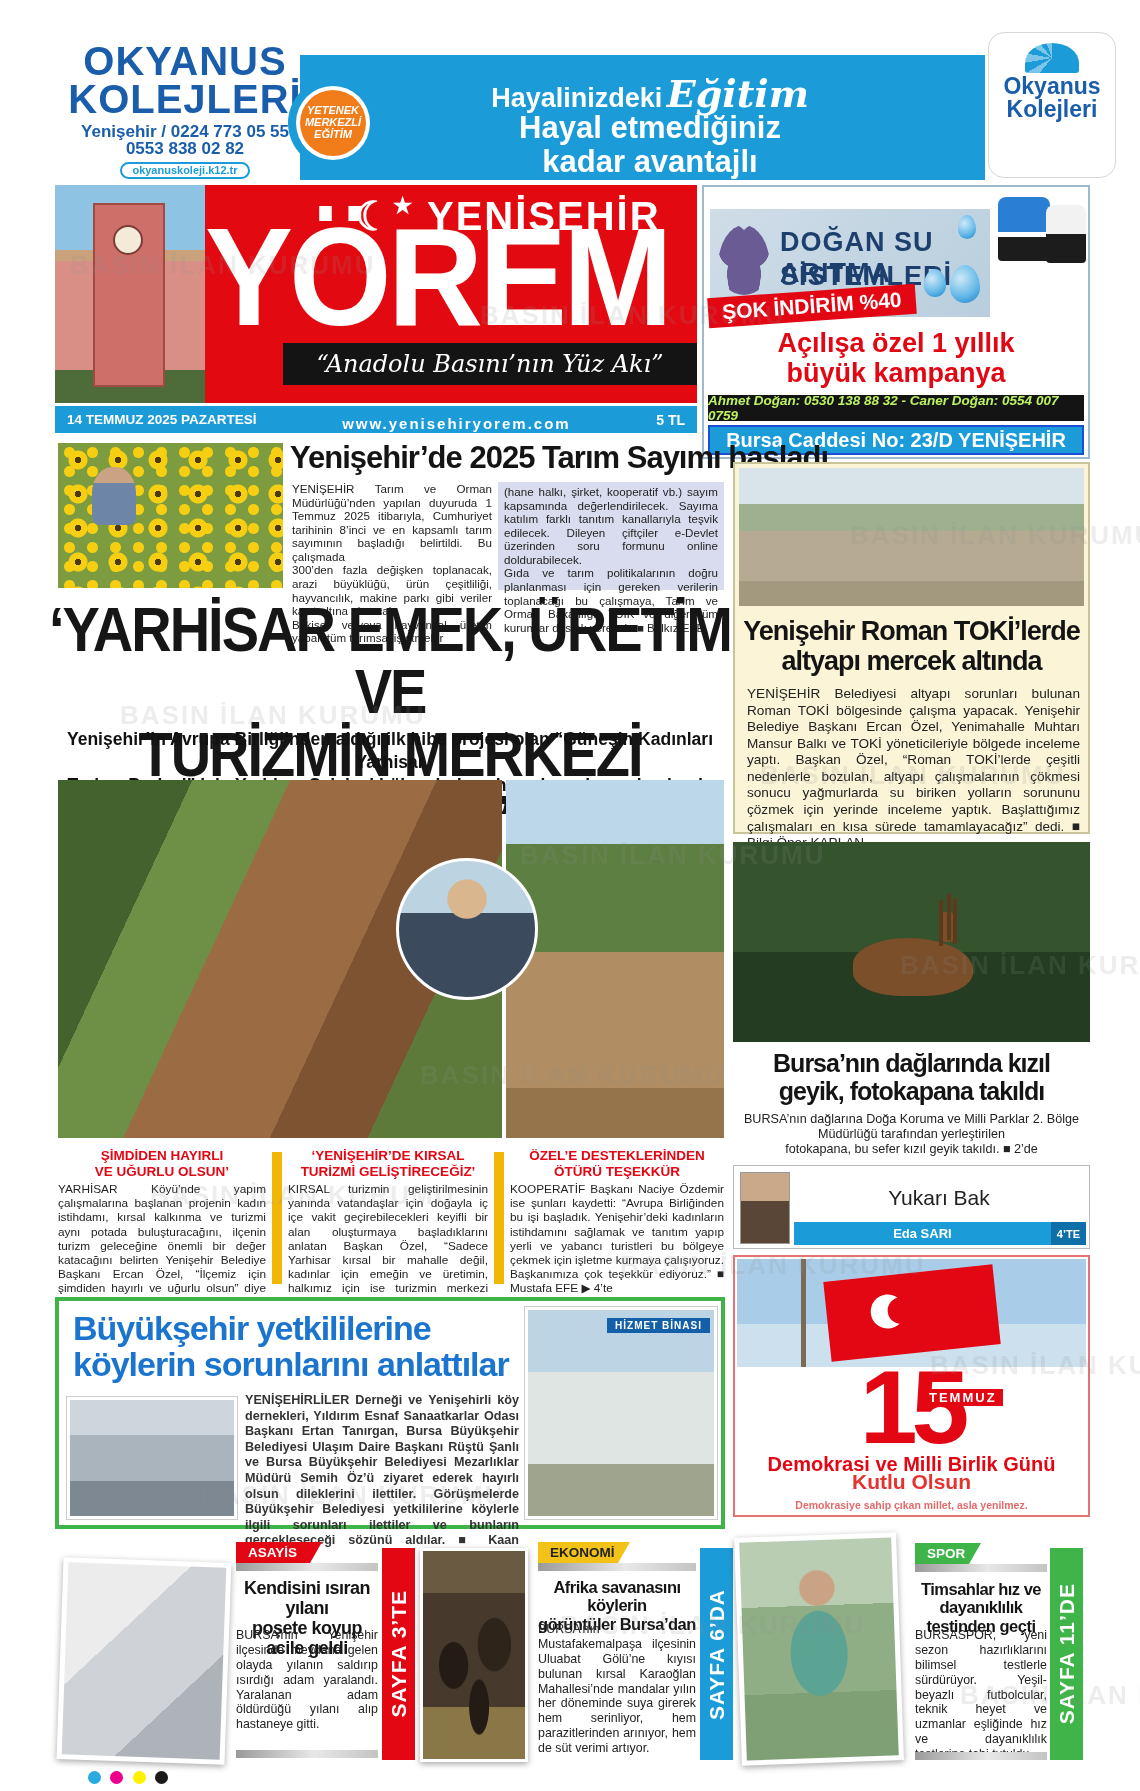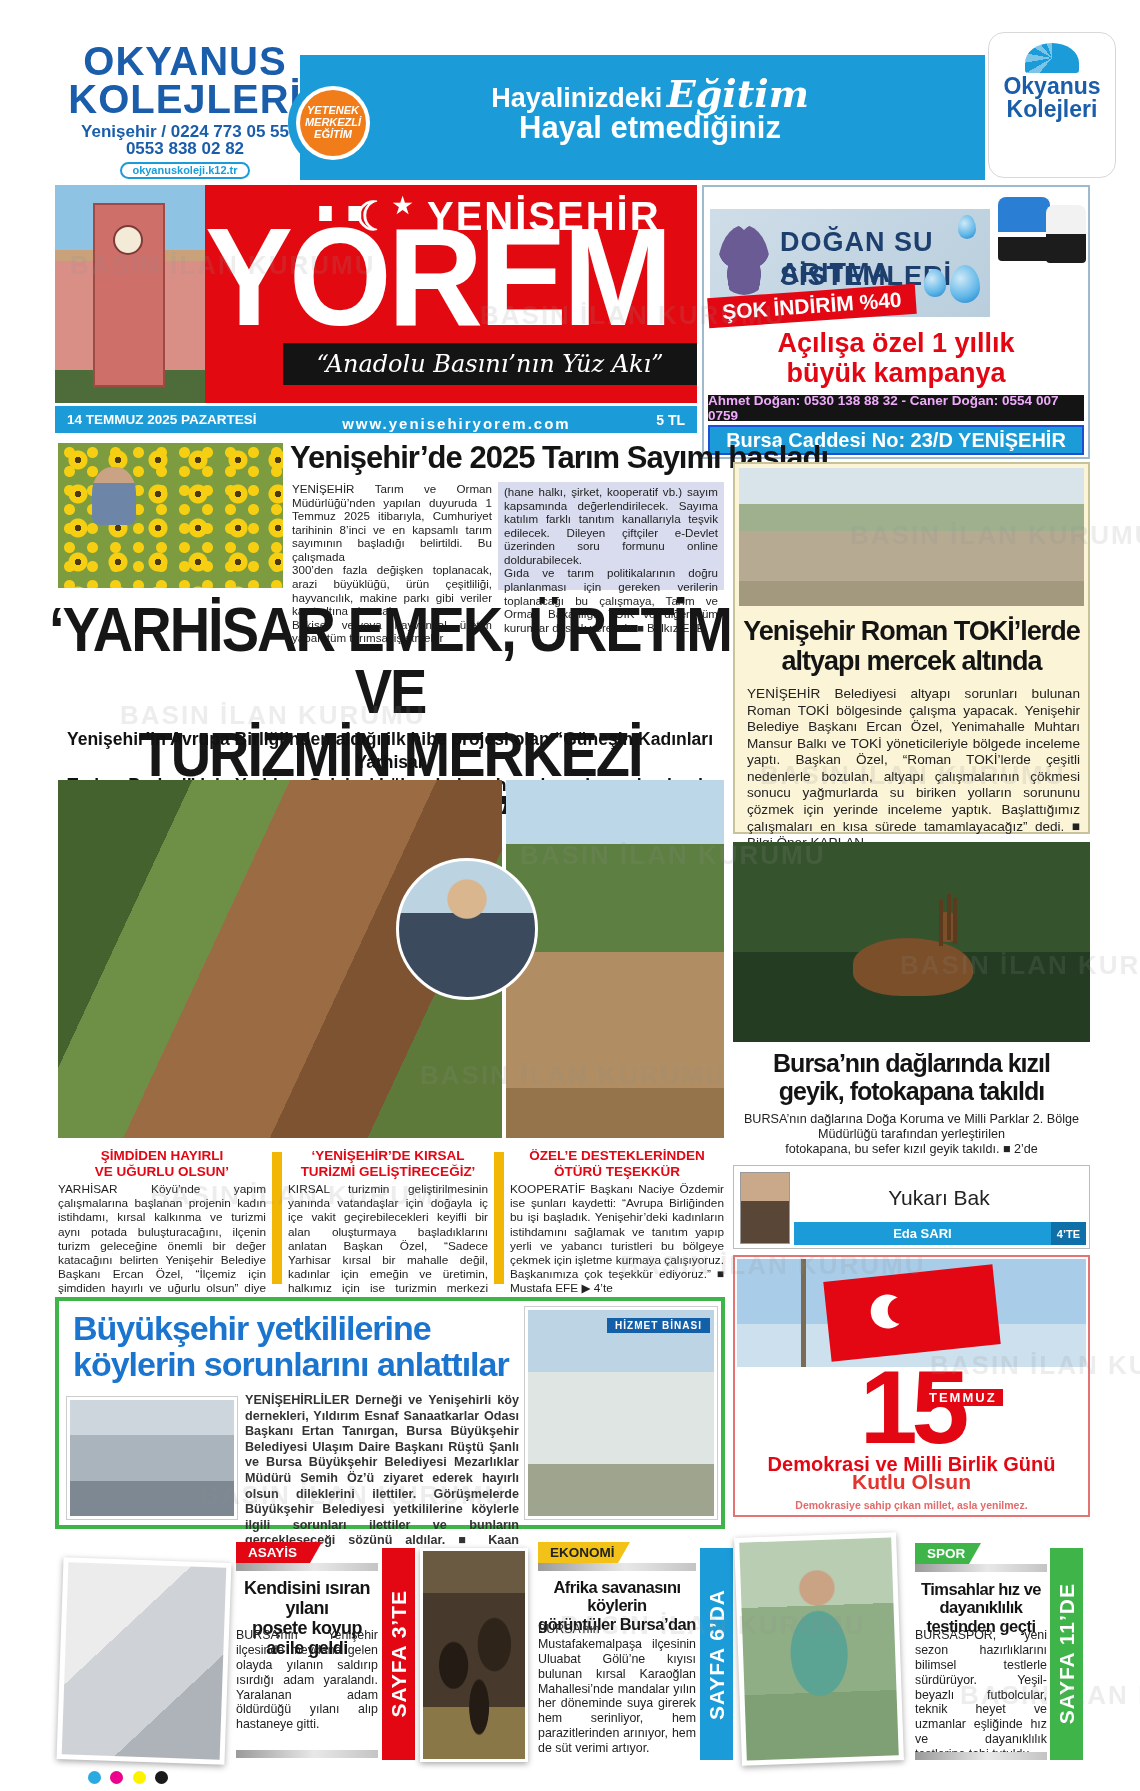--- a/index.html
+++ b/index.html
@@ -44,21 +44,21 @@
   
   .doganBox{background:#fff;border:2px solid #9fb9cd;}
   .doganHead{background:linear-gradient(135deg,#cfdde8,#b9cedd);margin-top:16px;}
   .flame{width:52px;height:70px;background:radial-gradient(ellipse at 50% 70%,#6a5b94 0 45%,transparent 46%),
          radial-gradient(ellipse at 30% 30%,#6a5b94 0 30%,transparent 31%),
          radial-gradient(ellipse at 70% 30%,#6a5b94 0 30%,transparent 31%);border-radius:50% 50% 50% 50%/60% 60% 40% 40%;}
   .doganTitle{color:#1d3f6e;font-weight:800;font-size:27px;letter-spacing:1px;line-height:1.15;}
   .drop{position:absolute;border-radius:50% 50% 50% 50%/60% 60% 40% 40%;background:radial-gradient(circle at 35% 35%,#cfe9f7,#5fb6e8 60%,#1b7fc4);}
   .ribbon{background:#e30613;color:#fff;font-weight:800;font-size:21px;padding:3px 14px;transform:rotate(-4deg);white-space:nowrap;}
   .campaign{color:#e30613;font-weight:800;font-size:27px;text-align:center;line-height:1.1;}
-  .contactBar{background:#141414;color:#f0abfc;font-weight:bold;font-size:13.5px;display:flex;align-items:center;justify-content:center;}
+  .contactBar{background:#141414;color:#bef264;font-weight:bold;font-size:13.5px;display:flex;align-items:center;justify-content:center;font-style:italic;}
   .addrBar{background:#1b9cd8;color:#fff;font-weight:bold;font-size:20px;display:flex;align-items:center;justify-content:center;border:2px solid #1d4ed8;}
   .product{position:absolute;border-radius:8px 8px 4px 4px;}
   
   .h-tarim{font-weight:800;font-size:31px;color:#141414;letter-spacing:-1px;white-space:nowrap;}
   .body-txt{font-size:11.6px;line-height:1.17;color:#222;text-align:justify;}
   .lavender{background:#d9dcee;}
   .sunflowers{background-color:#7d9c3f;
     background-image:radial-gradient(circle,#4d3a10 0 3px,#f6cf12 3px 9px,rgba(0,0,0,0) 10px),
                      radial-gradient(circle,#f6cf12 0 5px,rgba(0,0,0,0) 6px);
     background-size:40px 34px,23px 19px;}
@@ -136,20 +136,21 @@
     <div class="oky-phone" style="margin-top:1px;">0553 838 02 82</div>
     <div class="oky-url">okyanuskoleji.k12.tr</div>
   </div>
 
   <div class="abs banner" style="left:300px;top:55px;width:685px;height:125px;">
     <div class="abs" style="left:120px;top:16px;width:460px;text-align:center;">
       <span class="b1">Hayalinizdeki</span>
       <span class="script">Eğitim</span>
     </div>
     <div class="abs b2" style="left:120px;top:56px;width:460px;text-align:center;">Hayal etmediğiniz</div>
+    <div class="abs b2" style="left:120px;top:90px;width:460px;text-align:center;">kadar avantajlı</div>
   </div>
 
   <div class="abs badge" style="left:288px;top:78px;width:90px;height:90px;">
     <div class="in">
         <div class="in2">
       <span>YETENEK</span>
       <span>MERKEZLİ</span>
       <span>EĞİTİM</span>
     </div>
       </div>

